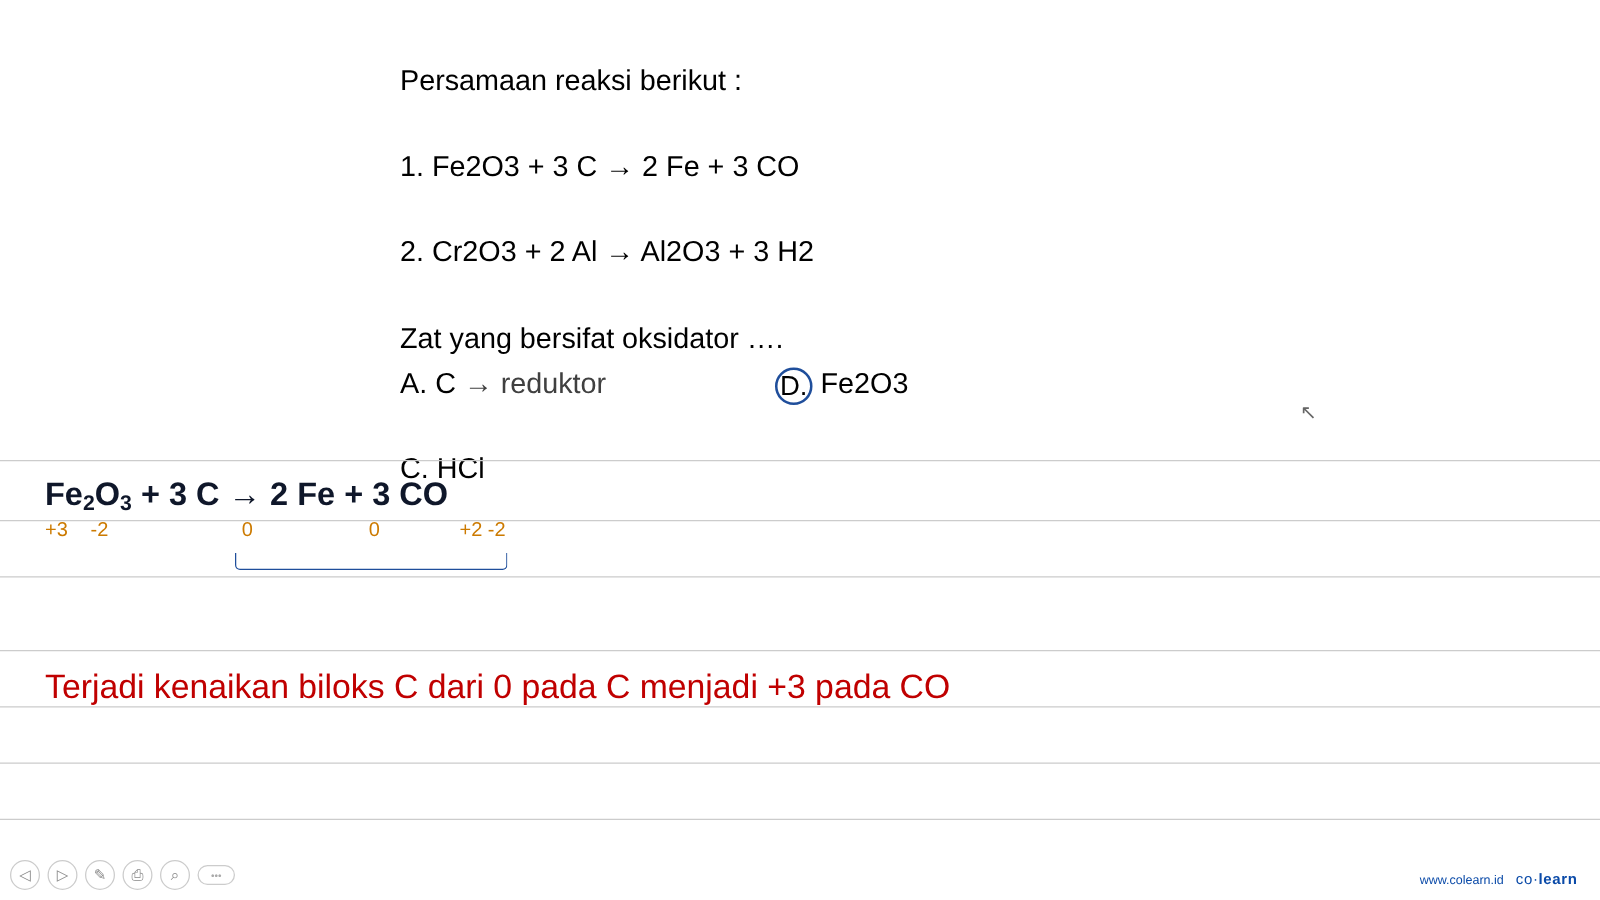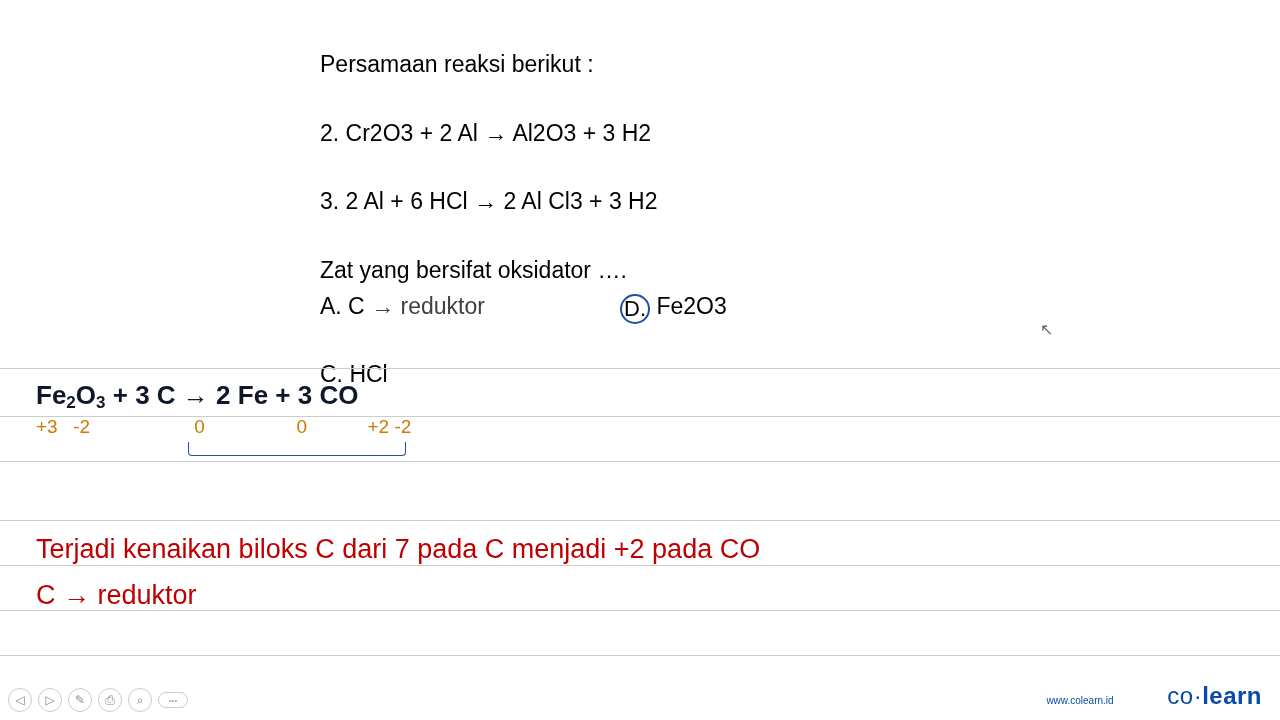--- a/index.html
+++ b/index.html
@@ -44,21 +44,21 @@
     font-size: 26px;
     color: #0f172a;
     font-weight: 700;
     line-height: 1.2;
   }
   .equation-block .sub { font-size: 17px; vertical-align: -4px; }
   .oxnums {
     position: absolute;
     left: 36px;
     top: 416px;
-    font-size: 19px;
+    font-size: 16px;
     color: #cc7a00;
   }
   .oxnums span { display: inline-block; }
   .bracket {
     position: absolute;
     left: 188px;
     top: 442px;
     width: 218px;
     height: 14px;
     border-left: 1.5px solid #1f4e9b;
@@ -110,37 +110,37 @@
     display: flex; align-items: center; justify-content: center;
     font-size: 8px; color: #aaa;
   }
   .brand {
     position: absolute;
     bottom: 10px;
     right: 18px;
     font-size: 13px;
   }
   .brand .site { color: #0a4aa8; font-size: 10px; margin-right: 6px; }
-  .brand .logo { color: #0a4aa8; font-size: 24px; font-weight: 400; letter-spacing: 0.5px; margin-left: 44px; }
+  .brand .logo { color: #0a4aa8; font-size: 12px; font-weight: 400; letter-spacing: 0.5px; }
   .brand .logo b { font-weight: 700; }
   .cursor {
     position: absolute;
     left: 1040px;
     top: 320px;
     font-size: 16px;
     color: #666;
   }
 </style>
 </head>
 <body>
 
 <div class="question-block">
   <div class="line">Persamaan reaksi berikut  :</div>
+  <div class="line">1.   Fe2O3  + 3 C  →  2 Fe  +  3 CO</div>
   <div class="line">2.   Cr2O3   +  2 Al  →  Al2O3  + 3 H2</div>
-  <div class="line">3.   2 Al  + 6 HCl  →  2 Al Cl3  + 3 H2</div>
   <div class="line">Zat yang bersifat oksidator ….</div>
   <div class="options-row">
     <div class="opt-col1">
       <span>A.   C</span>
       <span class="red">→ reduktor</span>
     </div>
     <div class="opt-col2">
       <span class="circled">D.</span>
       <span>  Fe2O3</span>
     </div>
@@ -172,22 +172,21 @@
     <div></div>
 </div>
 <div class="notebook-lines" style="top:520px">
   <div></div>
     <div></div>
     <div></div>
     <div></div>
 </div>
 
 <div class="answer-block">
-  <div>Terjadi kenaikan biloks C dari 7 pada C menjadi +2 pada CO</div>
-  <div>C → reduktor</div>
+  <div>Terjadi kenaikan biloks C dari 0 pada C menjadi +3 pada CO</div>
 </div>
 
 <div class="toolbar">
   <div class="btn">◁</div>
   <div class="btn">▷</div>
   <div class="btn">✎</div>
   <div class="btn">⎙</div>
   <div class="btn">⌕</div>
   <div class="pill">•••</div>
 </div>

